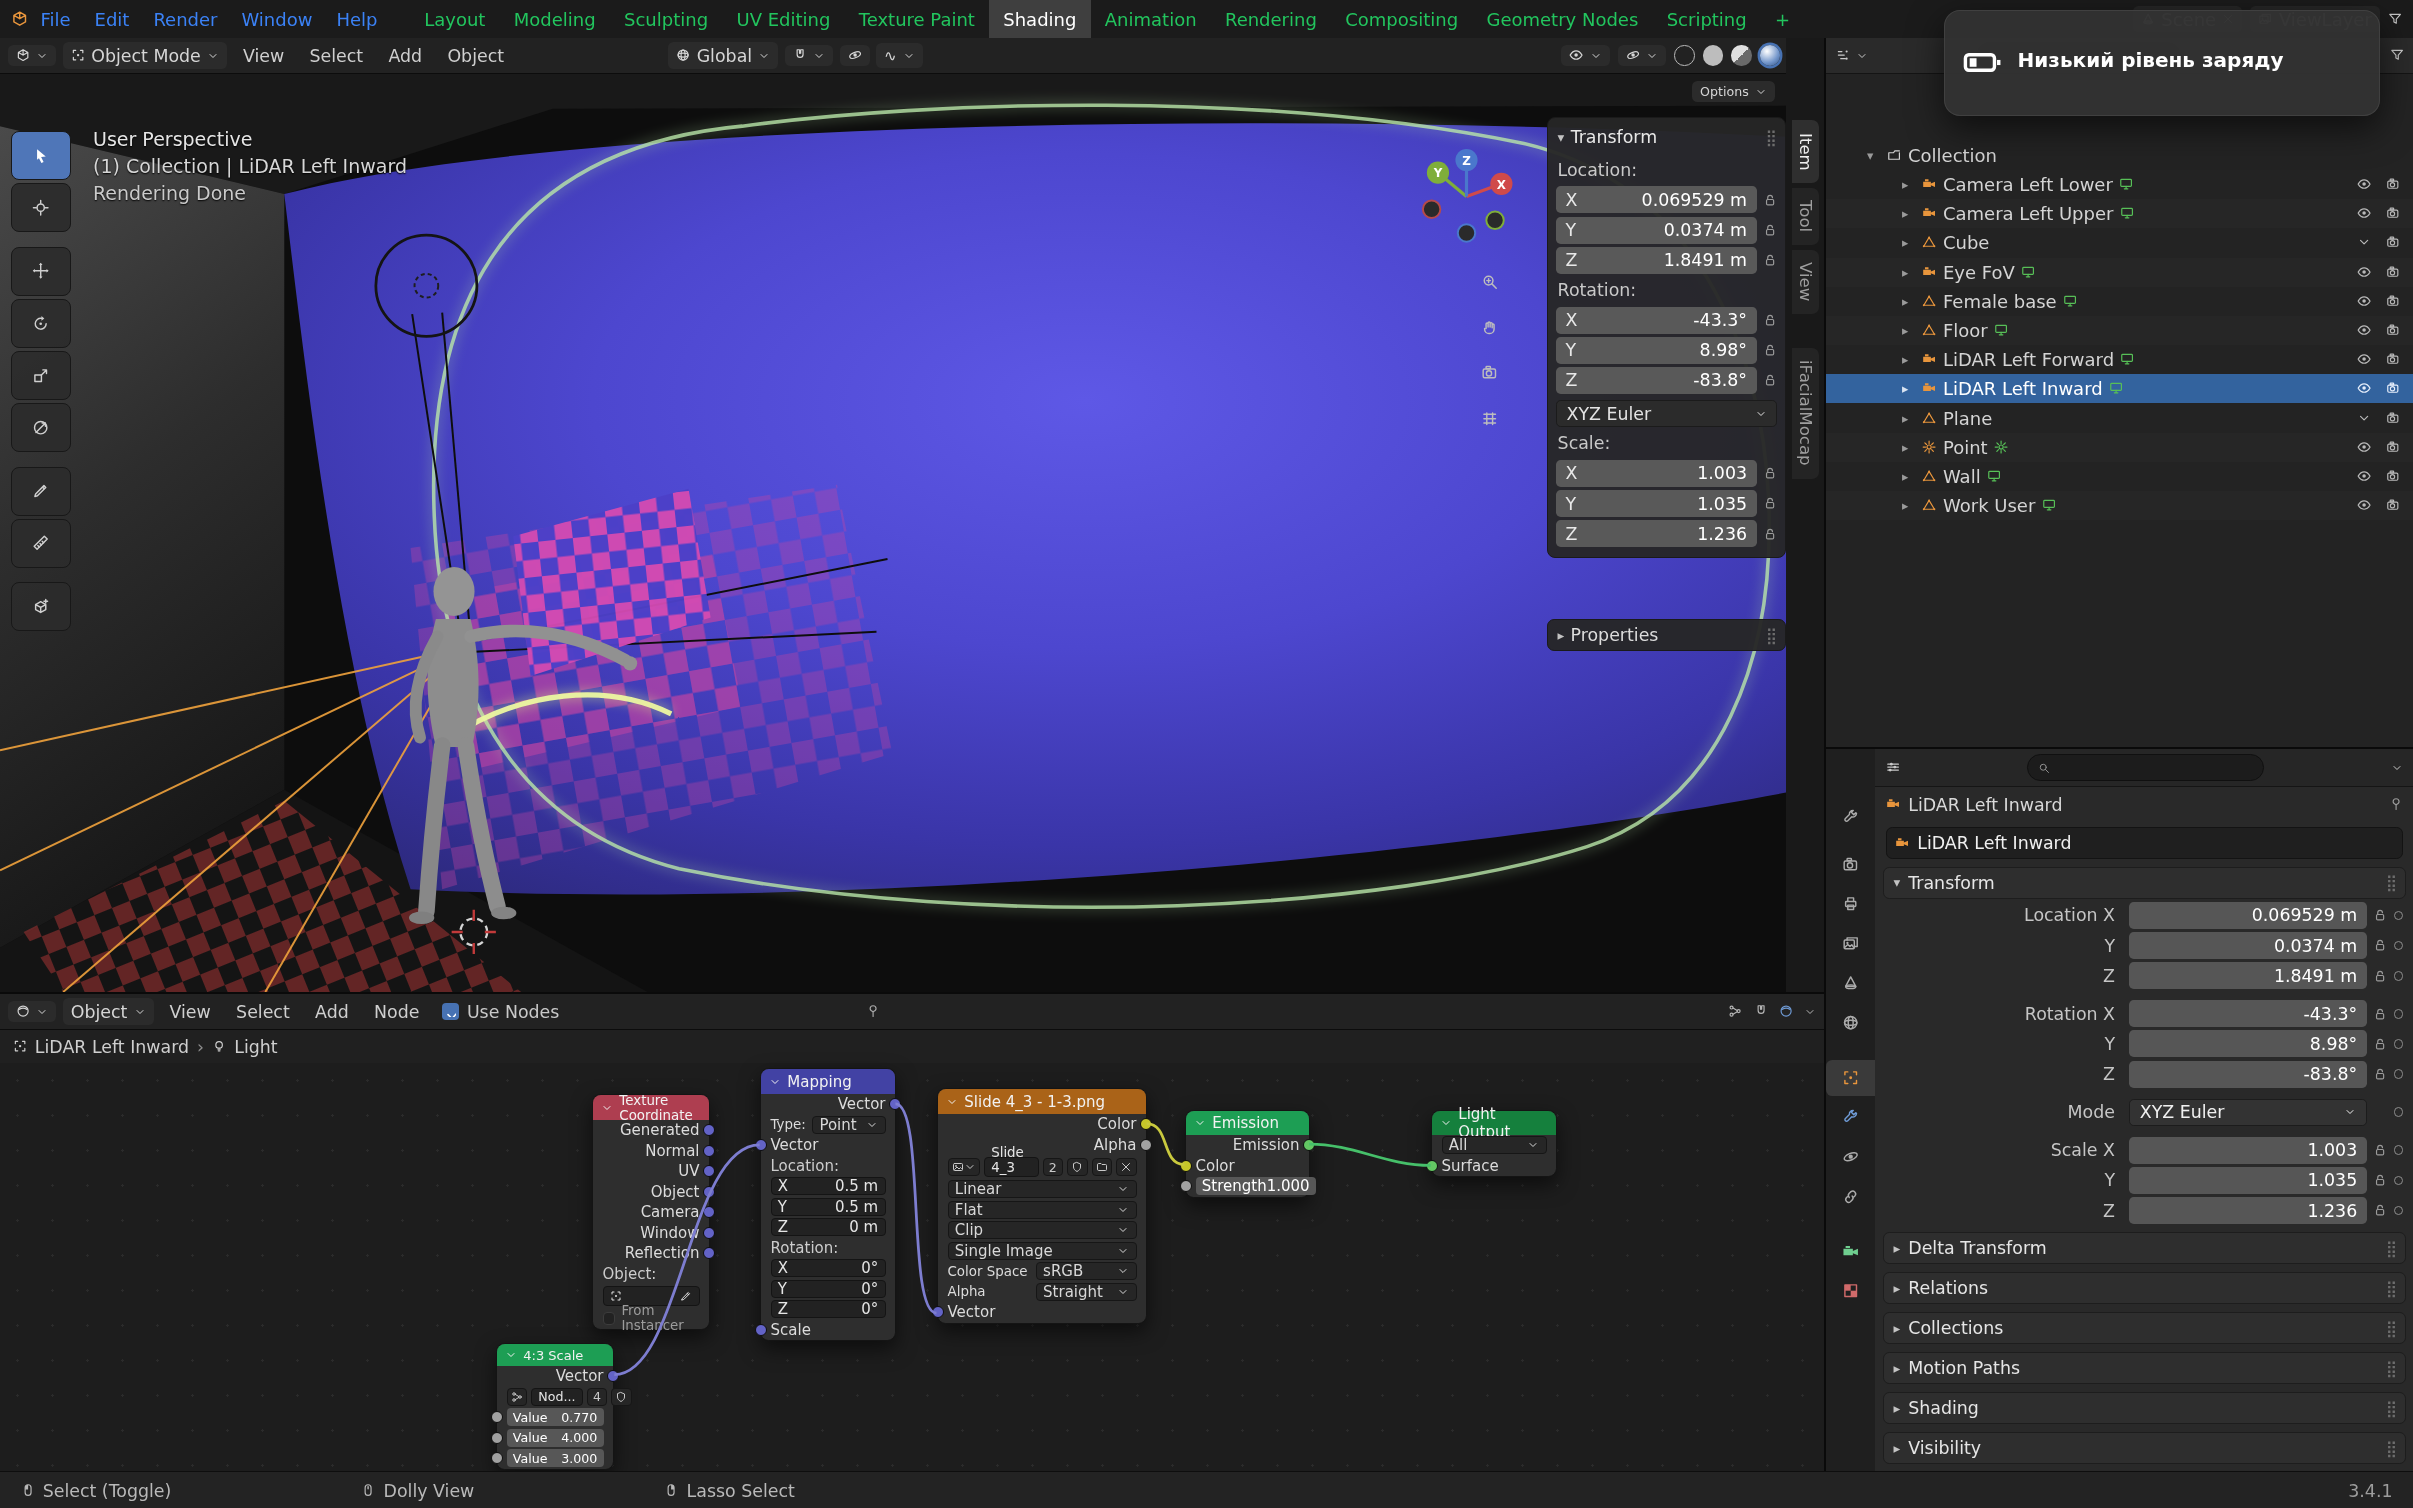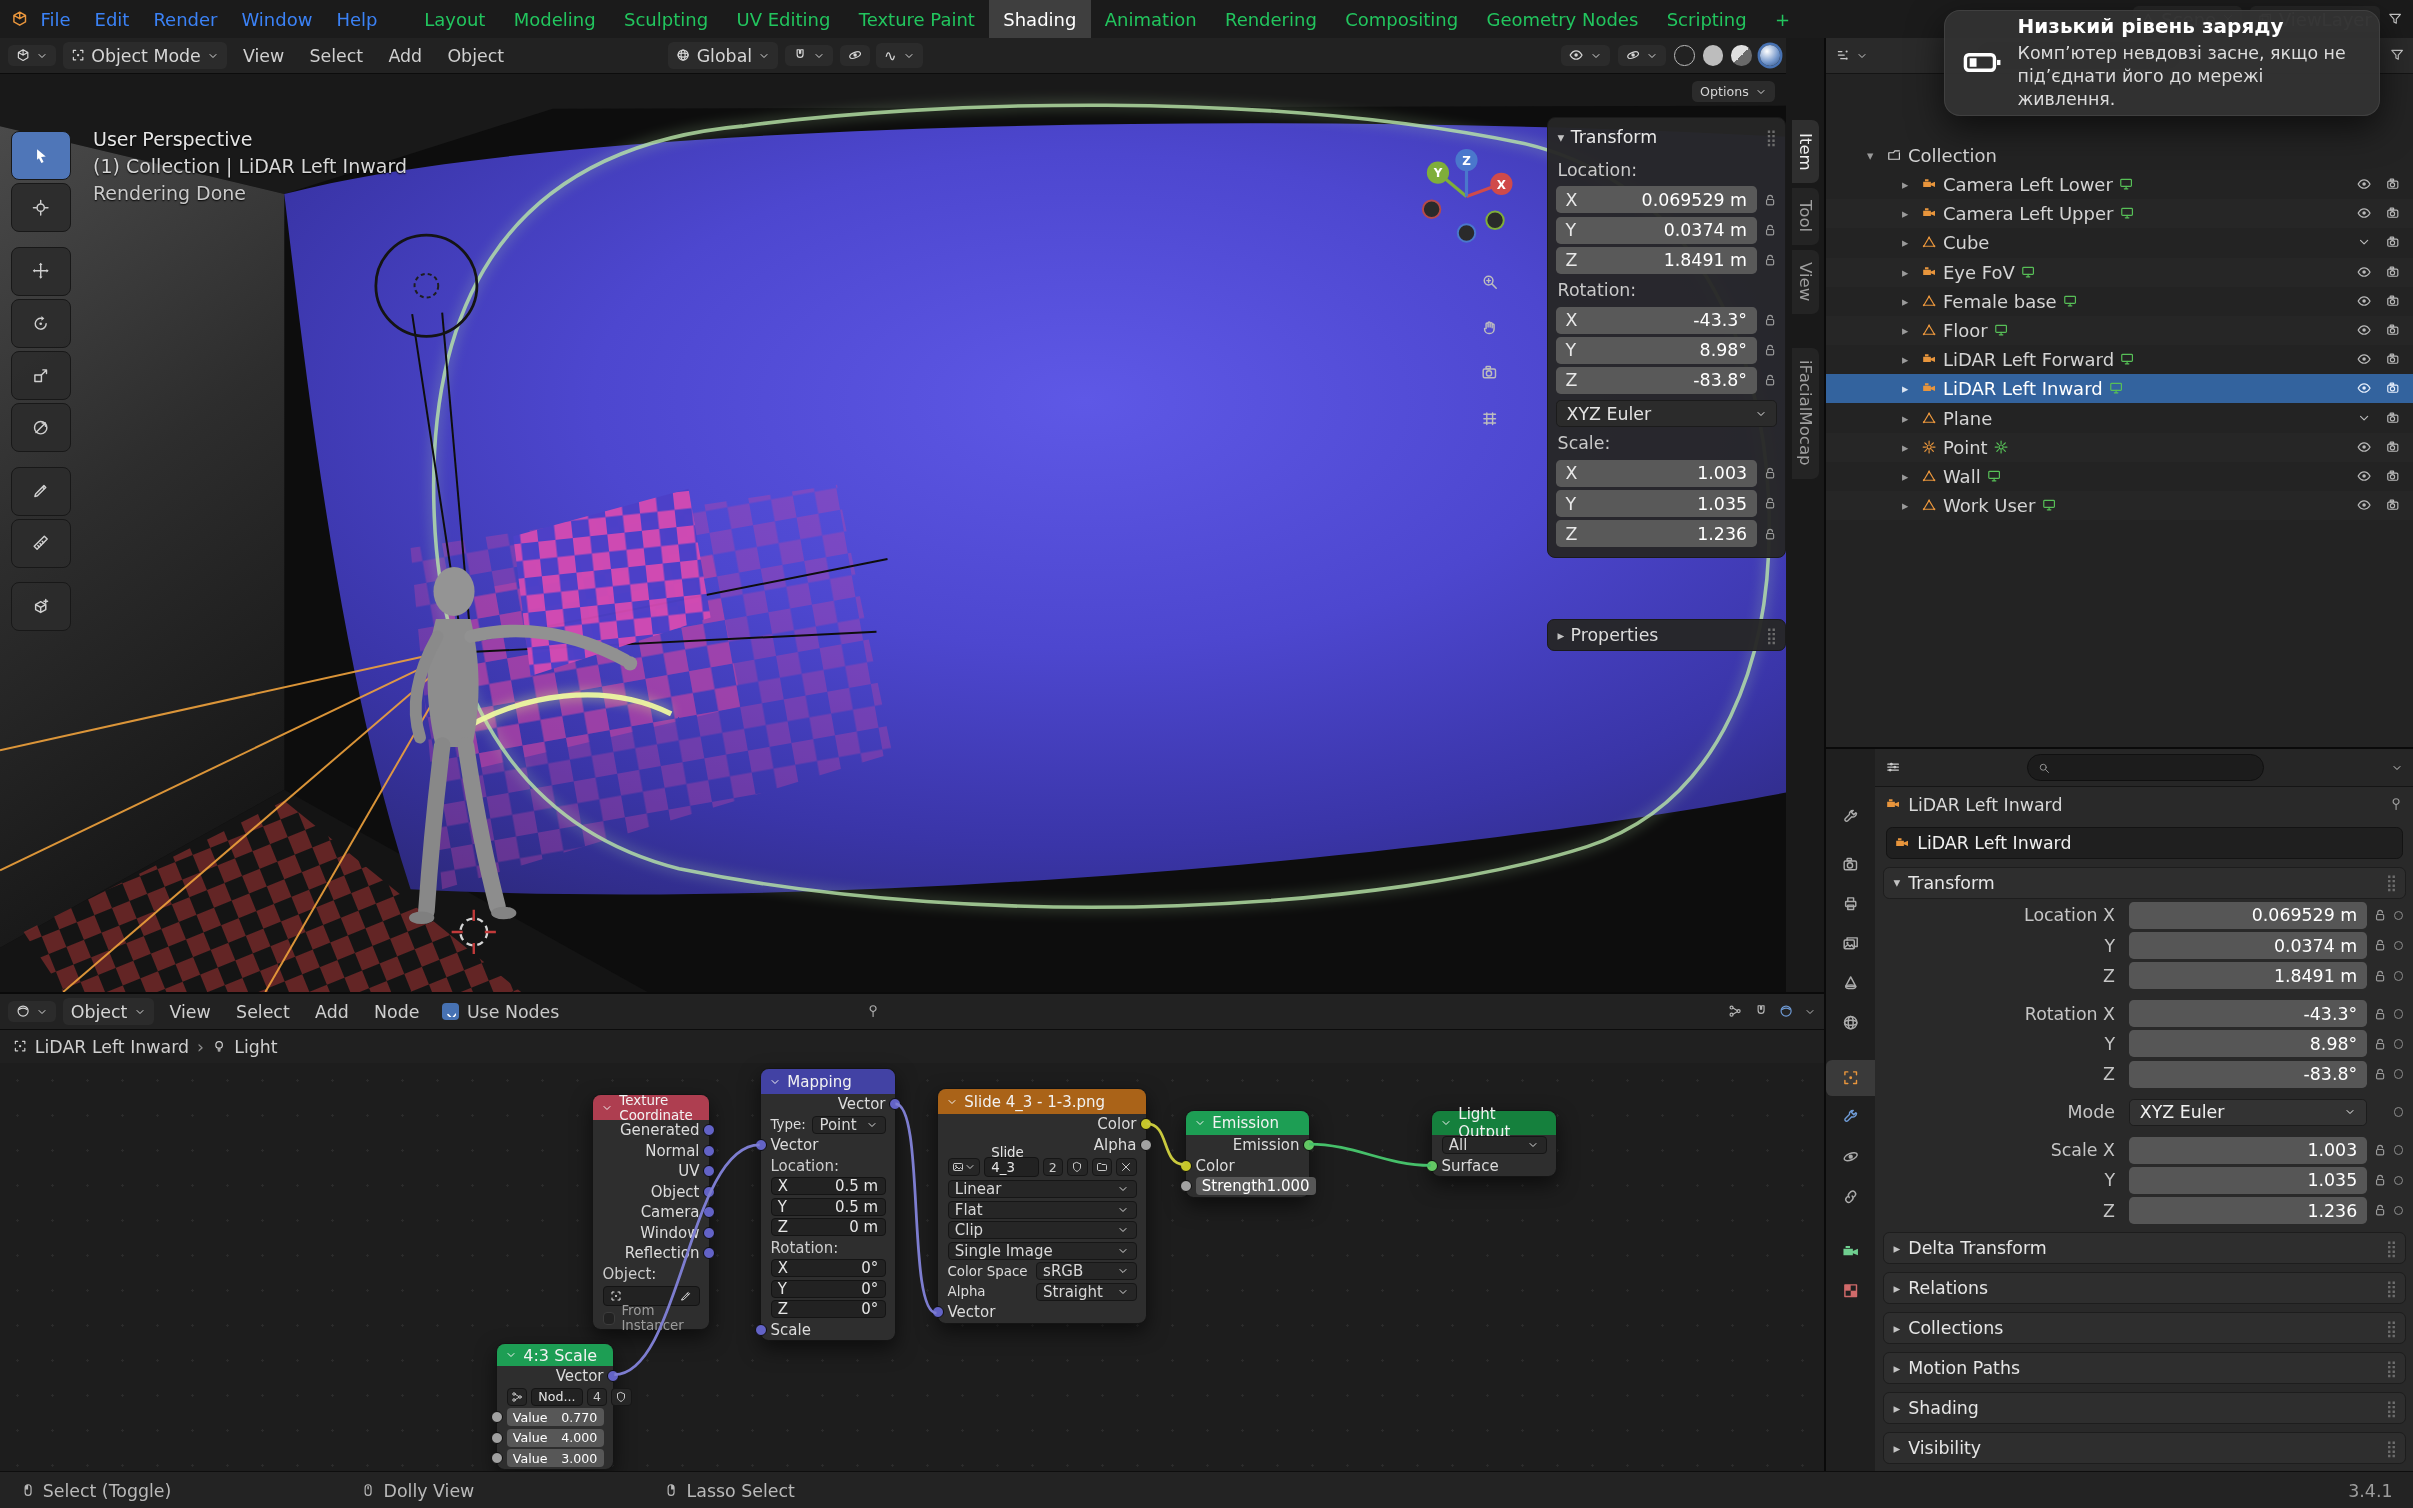--- a/index.html
+++ b/index.html
@@ -1060,21 +1060,21 @@
           <span class="sock l s-sha"></span>
           <span>Surface</span>
         </div>
     </div>
 
     <div class="node" style="left:496px; top:349px; width:118px;">
       <div class="nhead" style="height: 22px; background: rgb(29, 158, 84);">
         <svg class="ic xs" viewBox="0 0 15 15" width="12" height="12">
             <use href="#i-chevD"></use>
           </svg>
-        <span style="font-size:16px">4:3 Scale</span>
+        <span style="font-size:13px">4:3 Scale</span>
       </div>
       <div class="nrow out">
           <span>Vector</span>
           <span class="sock r s-vec"></span>
         </div>
       <div class="nrow" style="gap:4px">
         <span class="chipico">
             <svg class="ic xs" viewBox="0 0 15 15" width="12" height="12">
               <use href="#i-ntree"></use>
             </svg>
@@ -1606,18 +1606,17 @@
     </span>
     <span style="margin-left:auto; color:#9d9d9d">3.4.1</span>
   </footer>
 
   <div id="notif">
     <svg class="ic" style="width:41px;height:41px;color:#fff" viewBox="0 0 52 52" width="41" height="41">
         <use href="#i-battery"></use>
       </svg>
     <div>
       <div class="t">Низький рівень заряду</div>
-      <div class="b">Комп’ютер невдовзі засне, якщо не під’єднати його до мережі живлення.</div>
     </div>
   </div>
 
 </div>
 
 
 </body></html>

